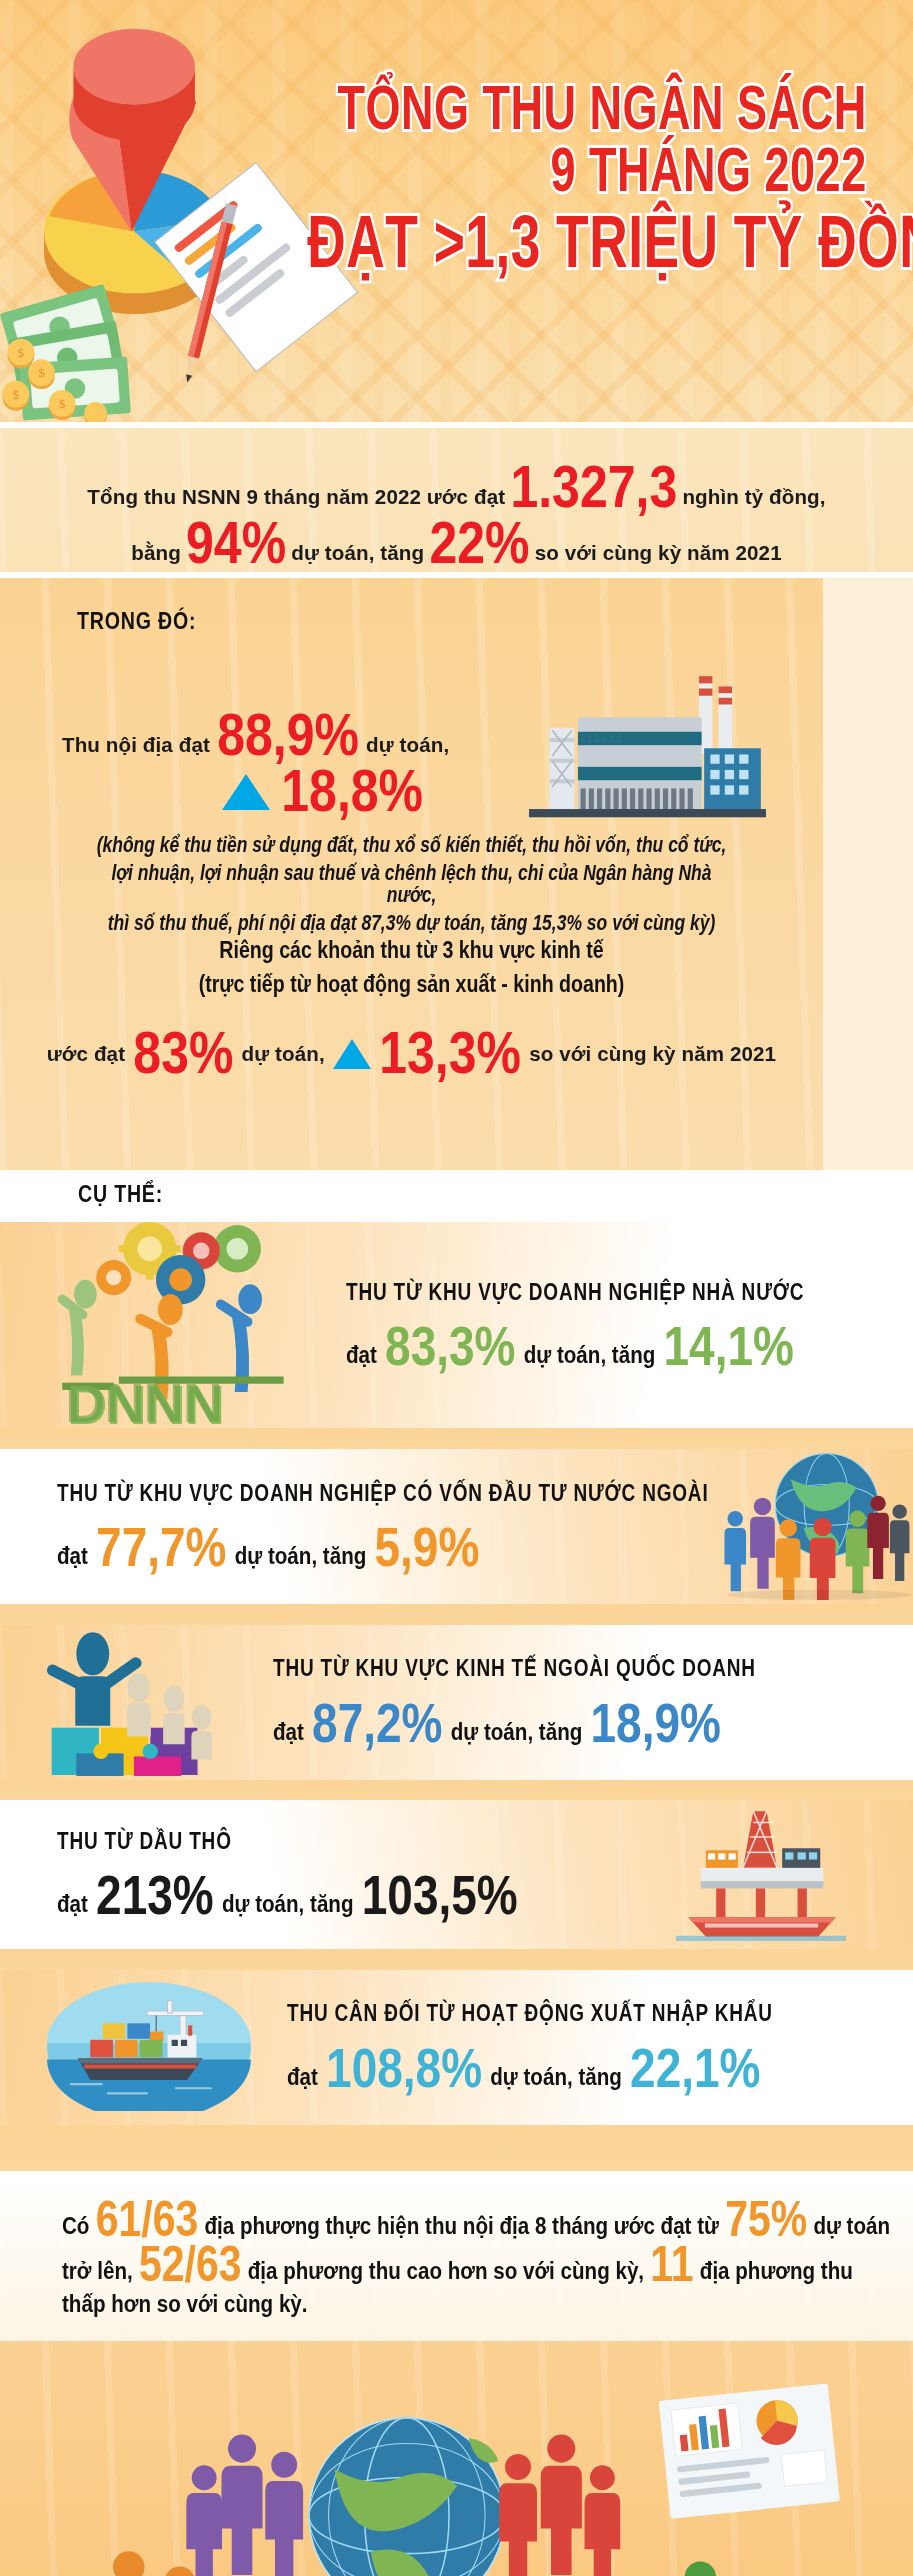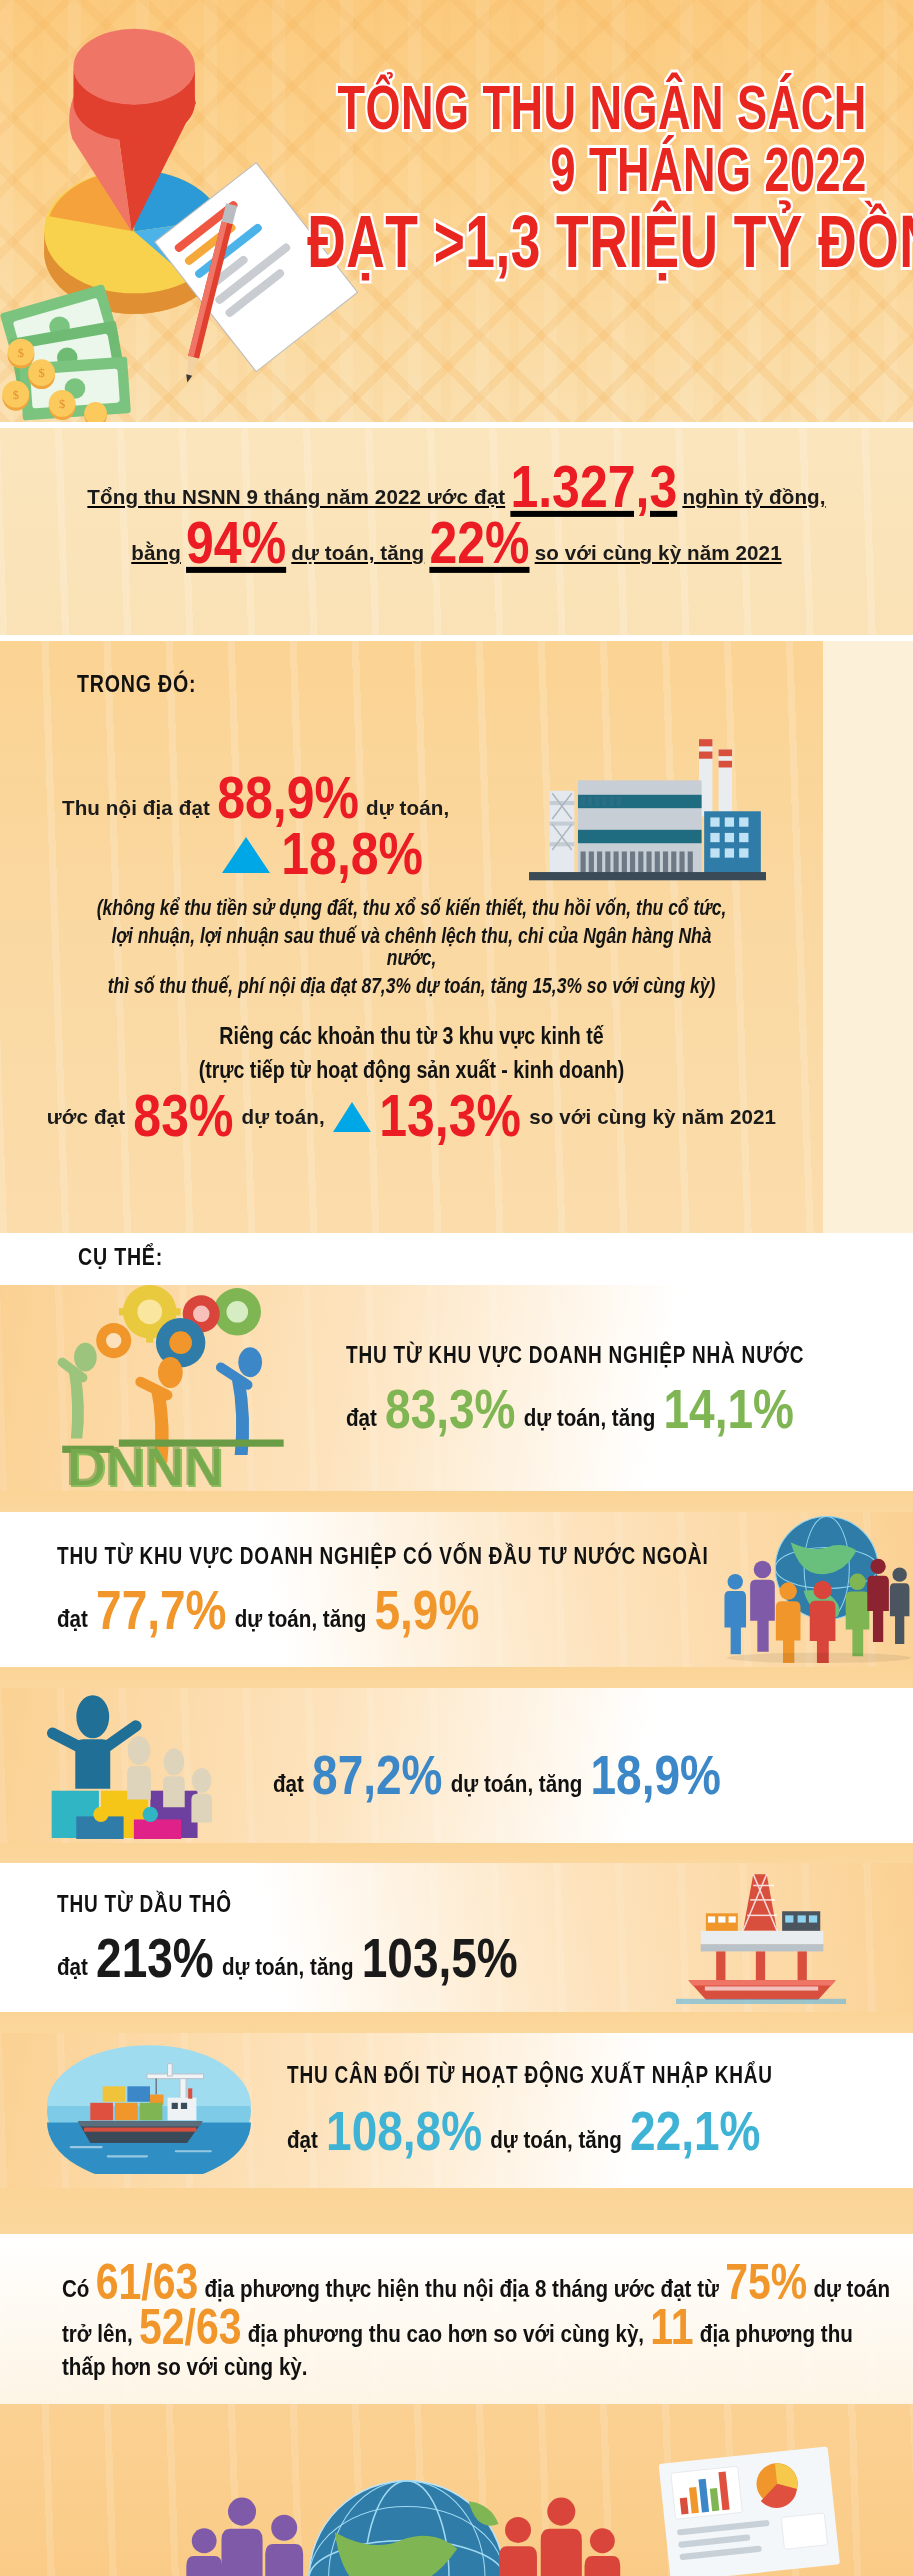--- a/index.html
+++ b/index.html
@@ -70,24 +70,23 @@
   }
   .t1 { font-size:49px; }
   .t2 { font-size:49px; margin-top:13.4px; }
   .t3 { font-size:58px; margin-top:15.5px; }
 
   
   .hero-art { position:absolute; left:0; top:0; width:361px; height:422px; z-index:3; }
 
   
   .block-summary {
-    position:relative; width:913px; height:207px;
+    position:relative; width:913px; height:144px;
     background:linear-gradient(180deg,#fbe5bd 0%,#fae2b6 100%);
     overflow:hidden;
-    text-decoration:underline;
   }
   .sum-inner { position:relative; z-index:4; padding:37px 67px 0 67px; text-align:center; }
   .sum-line { display:flex; align-items:baseline; justify-content:center; flex-wrap:nowrap; gap:5.2px; }
   .sum-txt { font-size:20.6px; letter-spacing:0.1px; white-space:nowrap;
     font-family:"Liberation Sans Narrow","Liberation Sans",sans-serif; font-weight:700; color:#1b1b1b; }
   .big-red {
     font-family:"Liberation Sans Narrow","Liberation Sans",sans-serif;
     font-weight:900; color:#ec1c24; font-size:50px; line-height:.9;
     transform:scaleY(1.2); display:inline-block;
   }
@@ -112,21 +111,21 @@
     border-bottom:36px solid #00a7e7;
   }
   .tri-up.sm { border-left-width:19.6px;border-right-width:19.6px;border-bottom-width:30px; }
   .ital {
     font-family:"Liberation Sans Narrow","Liberation Sans",sans-serif;
     font-style:italic; font-weight:700; font-size:17.5px; color:#141414;
     transform:scaleY(1.22); display:inline-block; line-height:1.05;
   }
   .td-note { position:absolute; left:0; right:0; top:258px; text-align:center; z-index:5; padding:0 88px; }
   .td-note .ital { display:block; margin-bottom:11.3px; }
-  .td-sub { position:absolute; left:0; right:0; top:361px; text-align:center; z-index:5;margin-top:23px; }
+  .td-sub { position:absolute; left:0; right:0; top:361px; text-align:center; z-index:5; }
   .td-sub .nline {
     font-family:"Liberation Sans Narrow","Liberation Sans",sans-serif;
     font-weight:700; font-size:19.6px; color:#121212; transform:scaleY(1.22);
     display:block; margin-bottom:10.3px;
   }
   .td-last { position:absolute; left:0; right:0; top:453px; z-index:5;
     display:flex; align-items:center; justify-content:center; gap:8.2px; }
 
   .factory { position:absolute; right:57px; top:93px; z-index:4; }
 
@@ -544,20 +543,21 @@
           <ellipse cx="200" cy="118" rx="22" ry="28"></ellipse>
           <path d="M188 148 h24 q11 0 11 13 v52 h-46 v-52 q0 -13 11 -13Z"></path>
           <ellipse cx="268" cy="140" rx="20" ry="26"></ellipse>
           <path d="M257 168 h22 q10 0 10 12 v48 h-42 v-48 q0 -12 10 -12Z"></path>
           <ellipse cx="322" cy="176" rx="19" ry="24"></ellipse>
           <path d="M312 202 h20 q10 0 10 12 v44 h-40 v-44 q0 -12 10 -12Z"></path>
         </g>
       </svg>
     </div>
     <div class="dr-text" style="margin-left:31px">
+      <div><span class="dr-title">THU TỪ KHU VỰC KINH TẾ NGOÀI QUỐC DOANH</span></div>
       <div class="dr-vals">
         <span class="dr-small">đạt</span>
         <span class="dr-num c-blue">87,2%</span>
         <span class="dr-small">dự toán, tăng</span>
         <span class="dr-num c-blue">18,9%</span>
       </div>
     </div>
   </div>
 
   <div class="spacer-tan" style="height:20.6px"></div>

